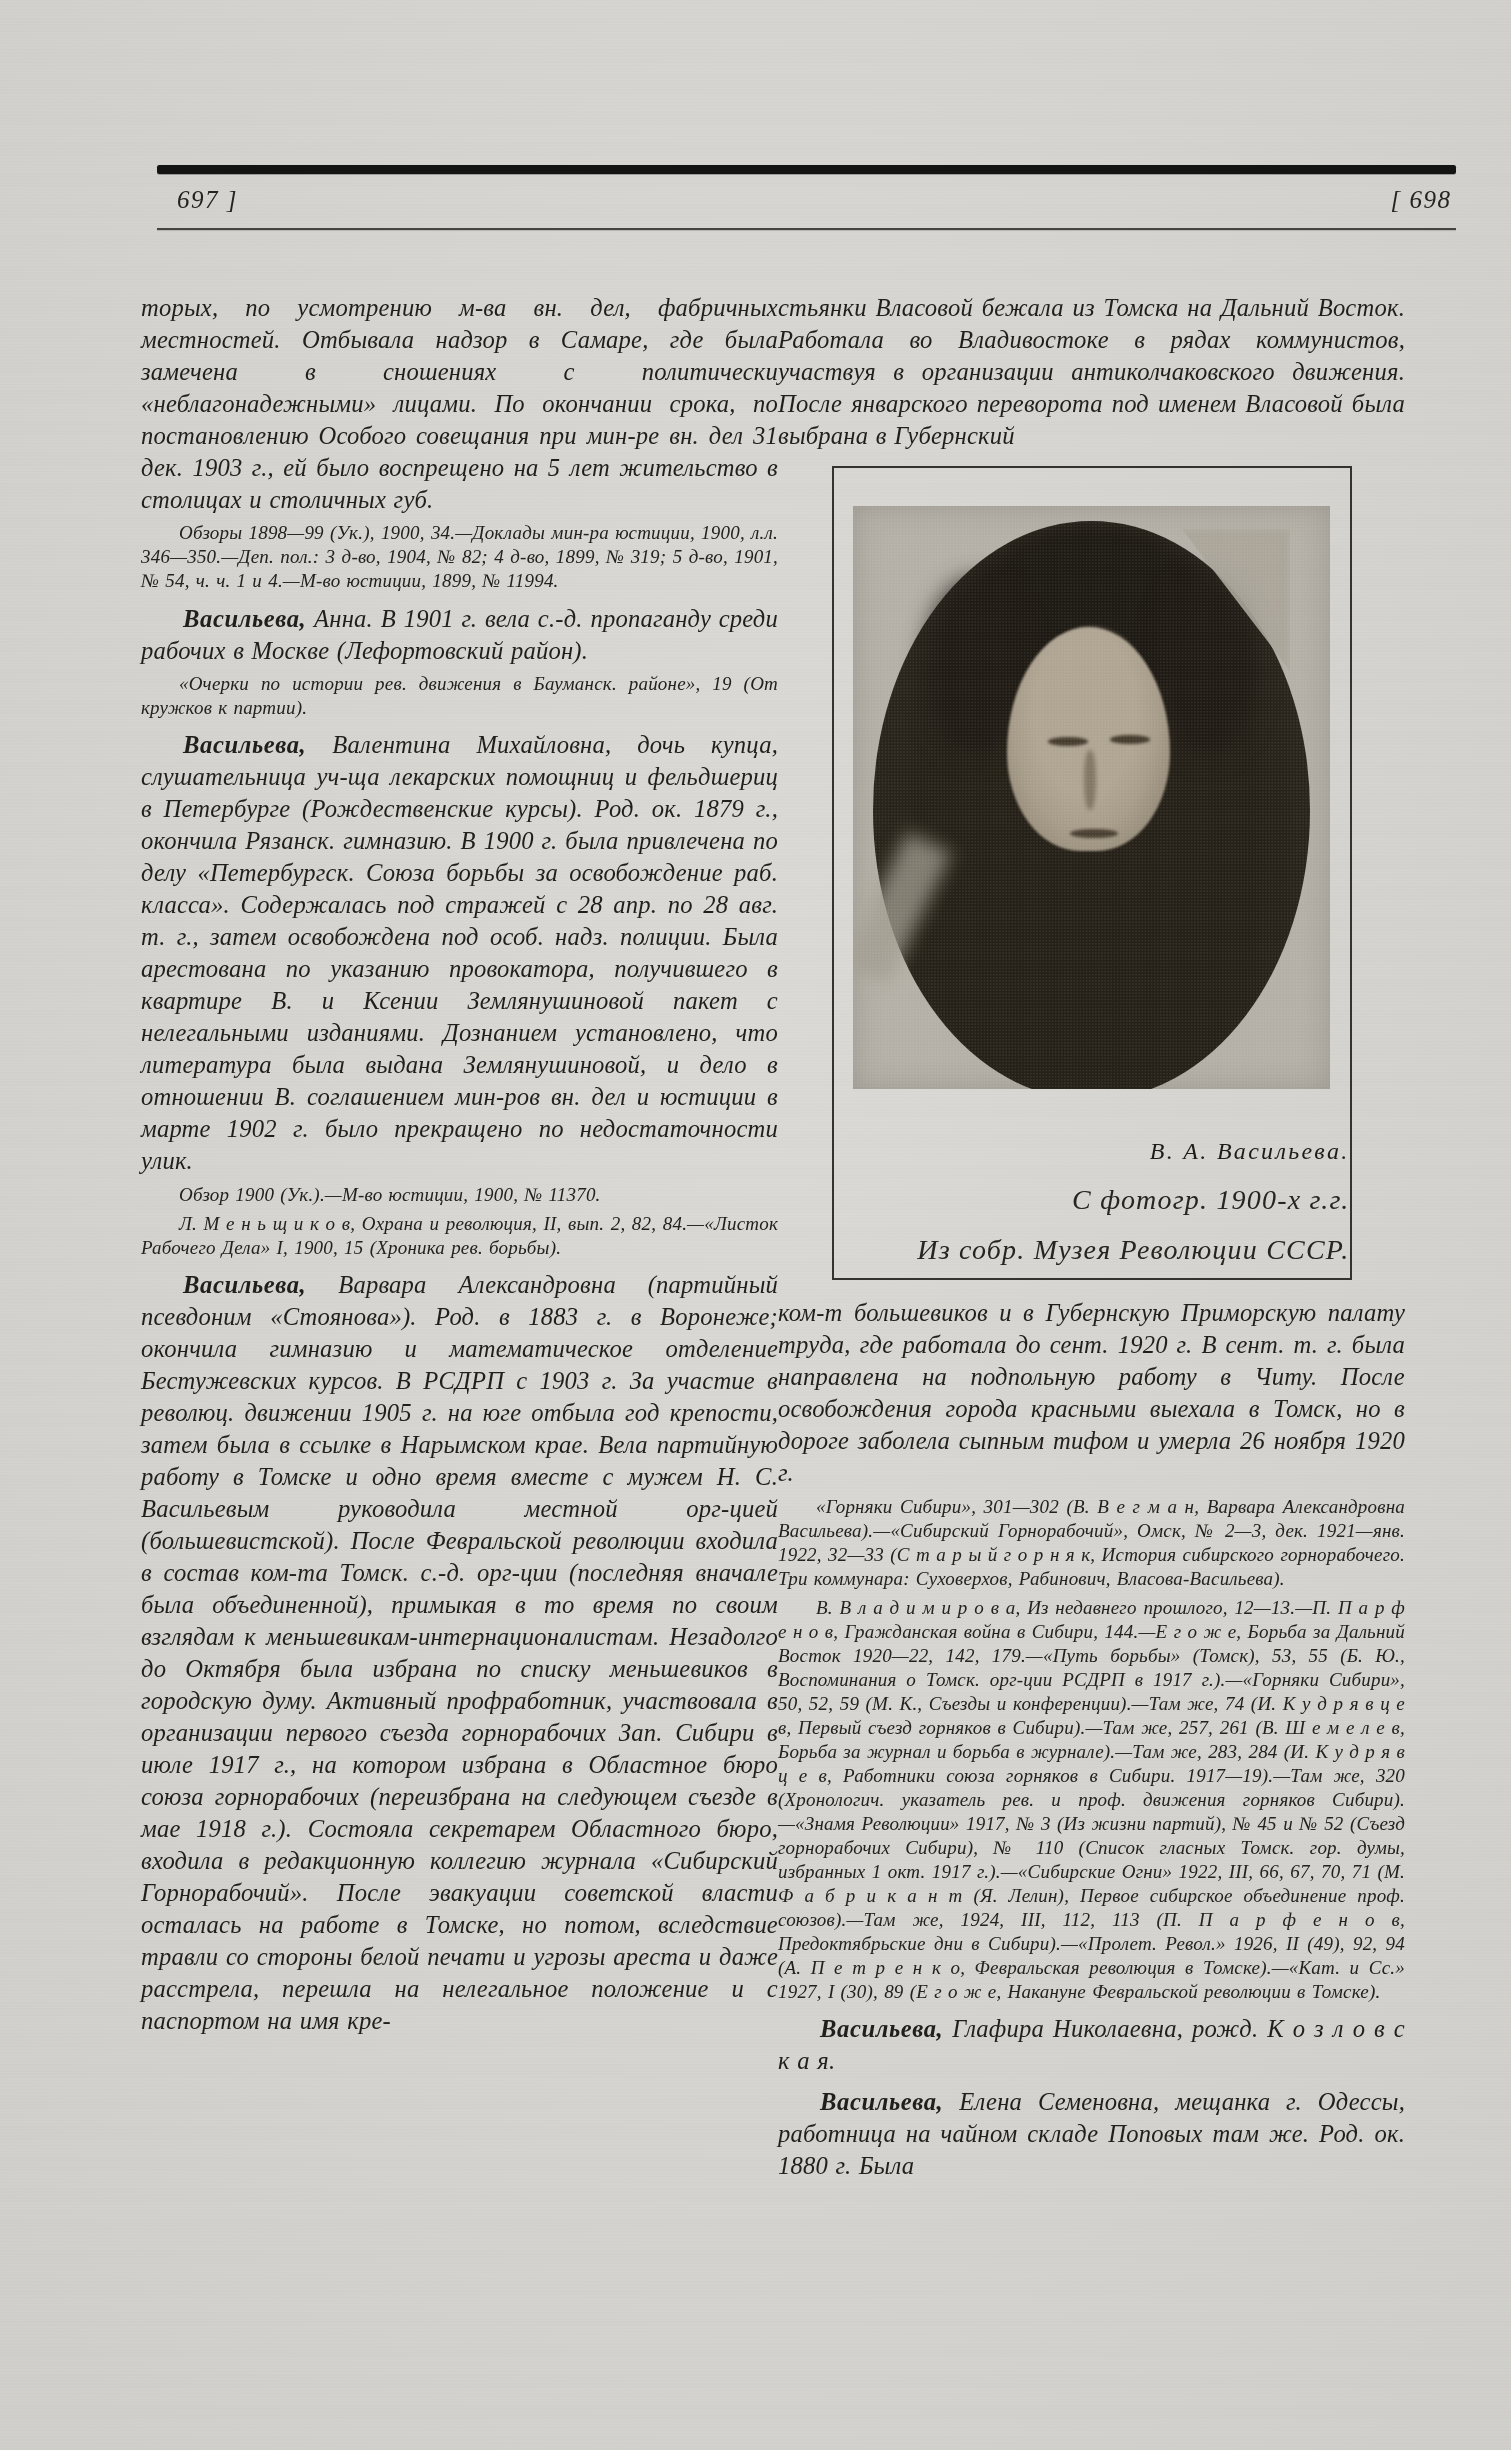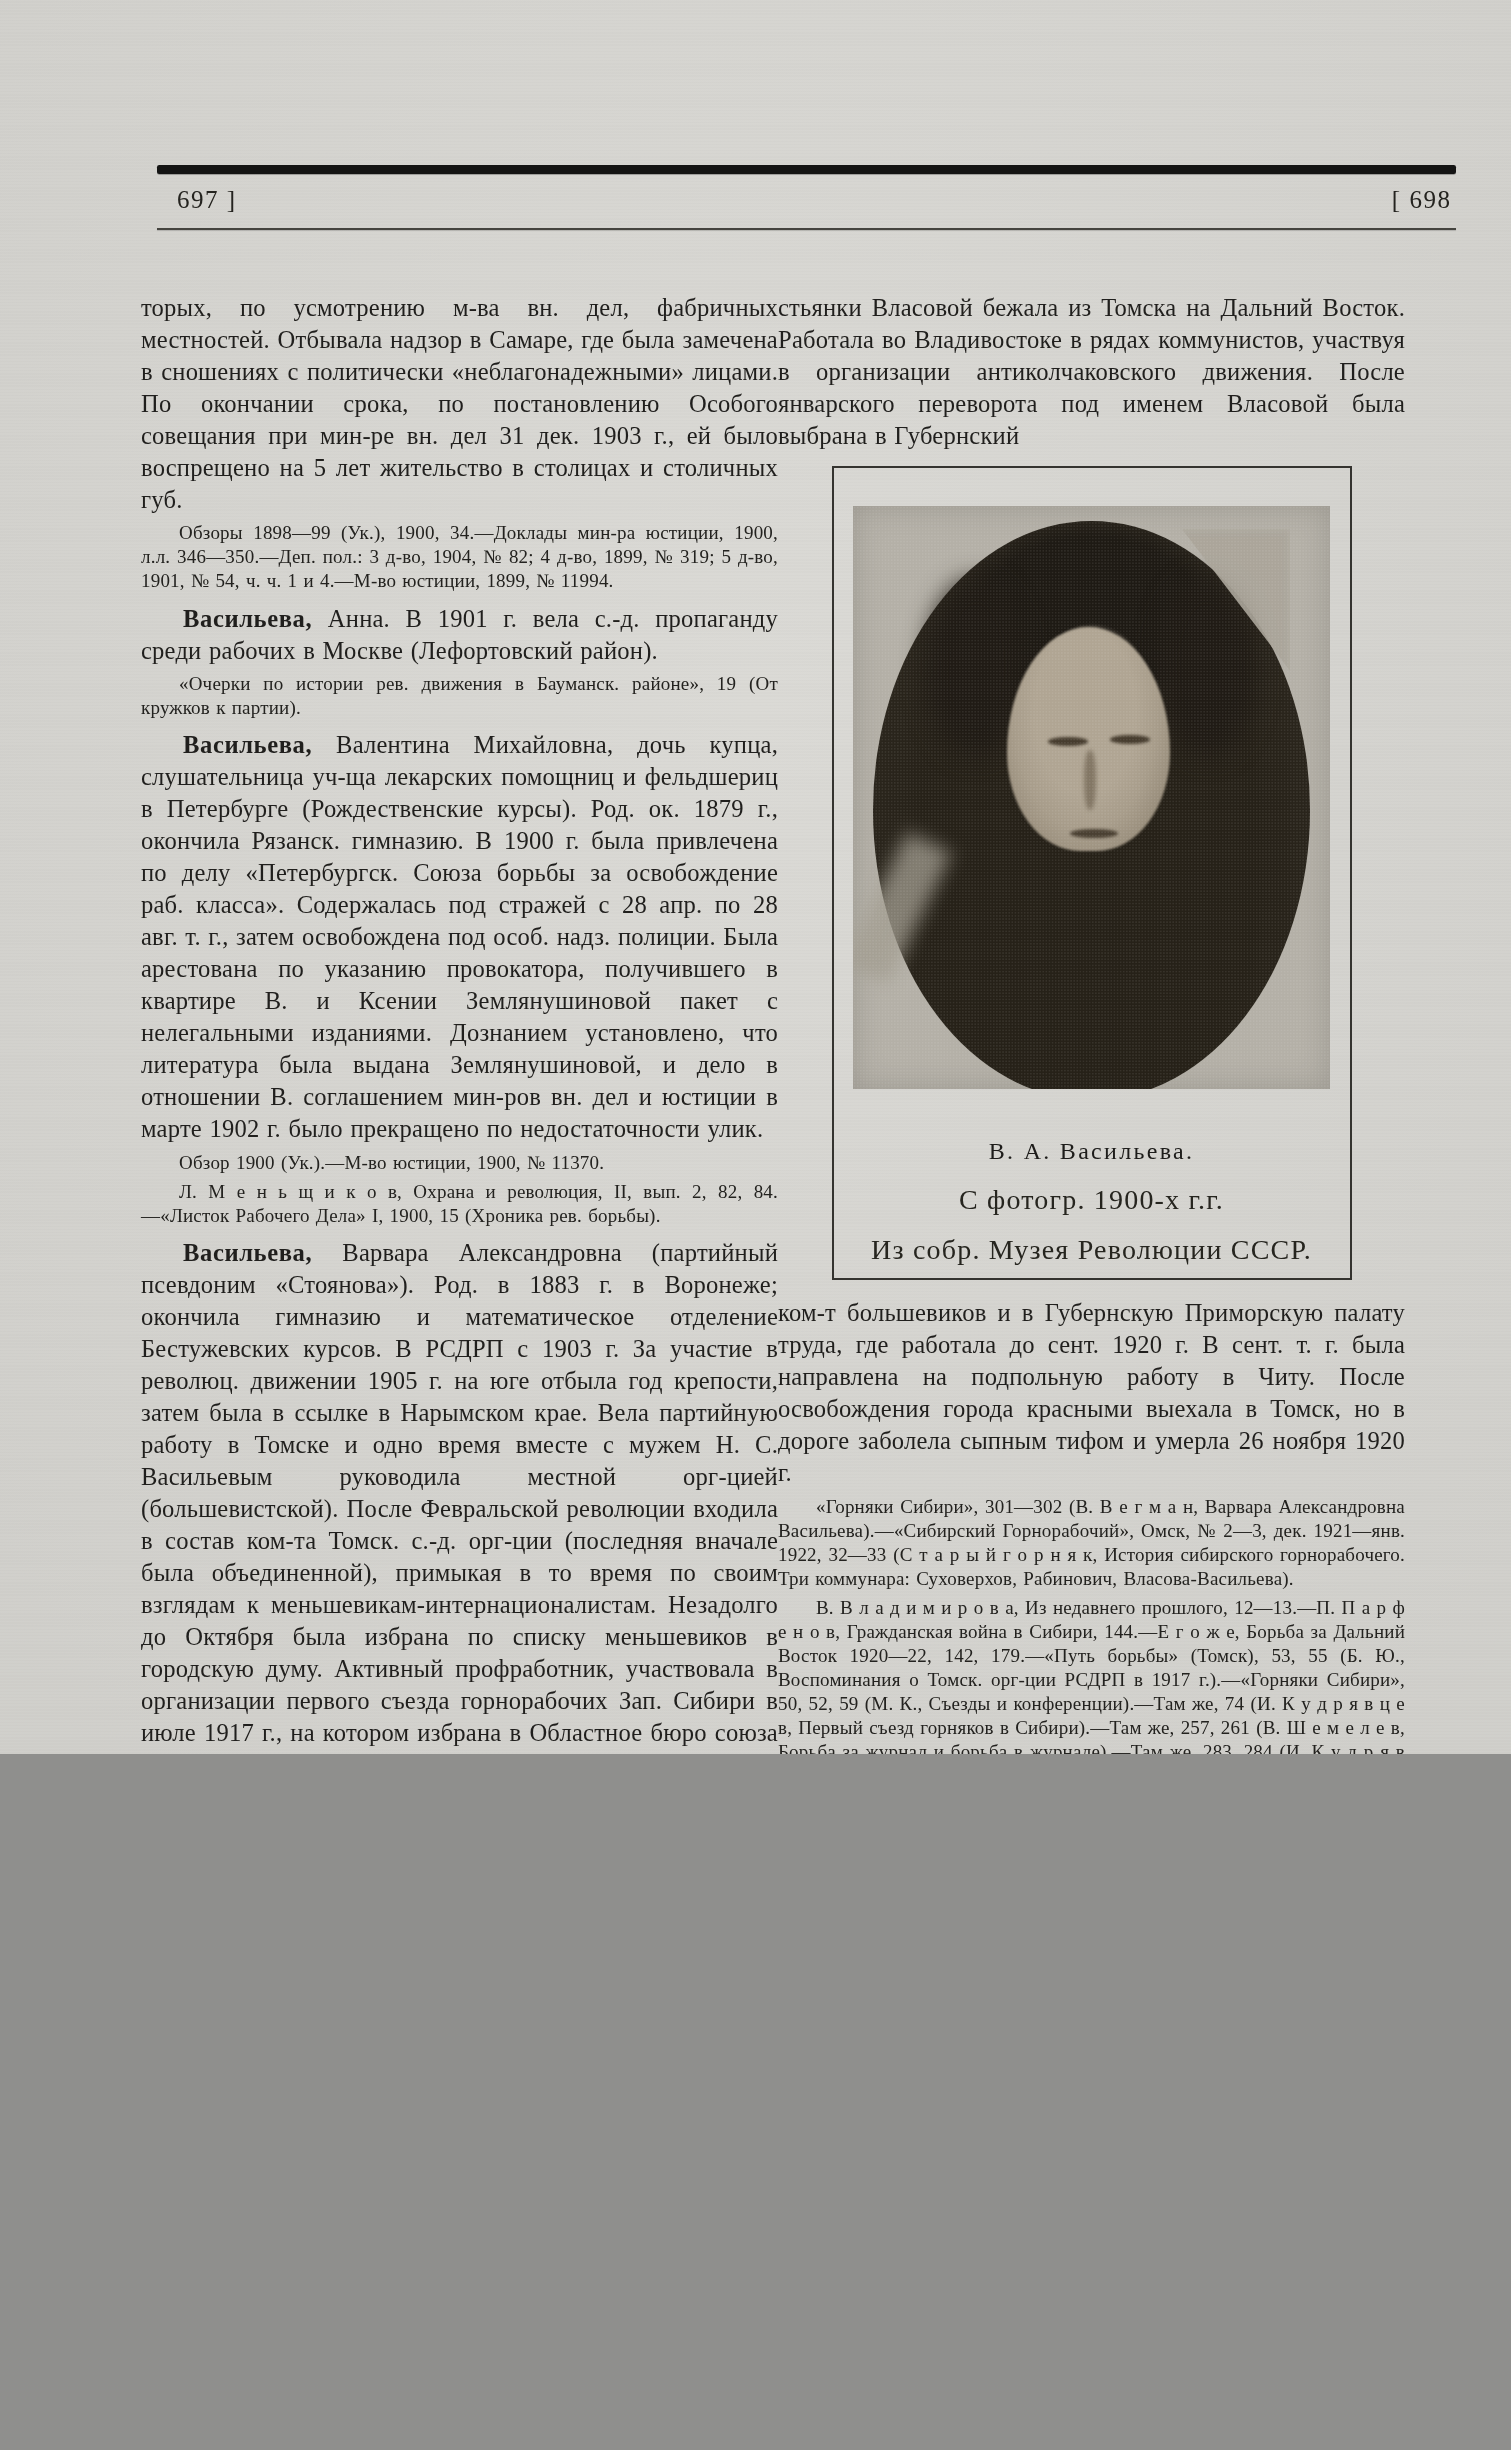--- a/index.html
+++ b/index.html
@@ -1,26 +1,27 @@
 <!DOCTYPE html>
 <html style="font-size:12.3px"><head>
 <meta charset="utf-8">
 <style>
   html,body{margin:0;padding:0;background:#8f8f8d;}
   .page{
     position:relative;
-    width:1511px;height:1754px;
+    width:1511px;height:2450px;
     margin:0 auto;
     background:#d9d8d3;
     background-image:
       radial-gradient(ellipse at 50% 40%, rgba(255,255,255,0.05), rgba(0,0,0,0.04) 95%),
       repeating-linear-gradient(0deg, rgba(0,0,0,0.012) 0 1.5px, rgba(255,255,255,0.012) 1.5px 3.1px);
     font-family:"Liberation Serif","DejaVu Serif",serif;
     color:#201f1d;
     overflow:hidden;
+    font-style:italic;
   }
   
   .hdr{position:absolute;top:165px;left:157px;width:1299px;}
   .rule-thick{height:8.5px;background:#141413;border-radius:2.3px;box-shadow:0 0.8px 0 rgba(0,0,0,.35);}
   .hdr-row{display:flex;justify-content:space-between;align-items:baseline;padding:12.3px 4.6px 0 20px;}
   .pageno{font-size:25px;letter-spacing:1.5px;color:#24231f;}
   .runtitle{font-weight:bold;font-size:26px;letter-spacing:.38em;color:#191816;transform:translateX(7.7px);}
   .rule-thin{height:2.3px;background:#45443f;margin-top:14px;box-shadow:0 0.8px 0.8px rgba(0,0,0,.2);}
   
   .cols{position:absolute;top:292px;left:141px;display:flex;}
@@ -63,21 +64,21 @@
                radial-gradient(ellipse at 50% 55%, #a89d8b 0 70%, #8d8270 100%);
     filter:blur(1.2px);
   }
   .photo .eyeL{position:absolute;left:195px;top:231px;width:40px;height:8.5px;border-radius:50%;background:#463c2e;filter:blur(1.5px);}
   .photo .eyeR{position:absolute;left:257px;top:229px;width:40px;height:8.5px;border-radius:50%;background:#463c2e;filter:blur(1.5px);}
   .photo .nose{position:absolute;left:231px;top:244px;width:12.3px;height:60px;border-radius:45%;background:rgba(92,80,62,.55);filter:blur(2.3px);}
   .photo .mouth{position:absolute;left:217px;top:323px;width:48px;height:9.2px;border-radius:50%;background:#4a4032;filter:blur(1.5px);}
   .photo .wedge{position:absolute;top:23px;right:40px;width:115px;height:154px;background:#aaa59a;clip-path:polygon(100% 0,6% 0,100% 92%);filter:blur(3.1px);opacity:.9;}
   .photo .streak{position:absolute;left:20px;bottom:108px;width:49px;height:146px;background:#a19c8f;transform:rotate(26deg);filter:blur(9.2px);opacity:.75;}
   .photo .grain{position:absolute;inset:0;background-image:radial-gradient(rgba(255,255,255,.08) 0.8px, transparent 1px);background-size:3.1px 3.1px;}
-  figcaption{text-align:center;margin-top:49px;}
+  figcaption{text-align:right;margin-top:49px;}
   .cap-name{font-size:24px;letter-spacing:2.3px;color:#1d1c1a;}
   .cap-line{font-size:28px;letter-spacing:1.2px;margin-top:18.5px;color:#26251f;}
 </style>
 </head>
 <body>
 
 <div class="page">
 
   <div class="hdr">
     <div class="rule-thick"></div>

